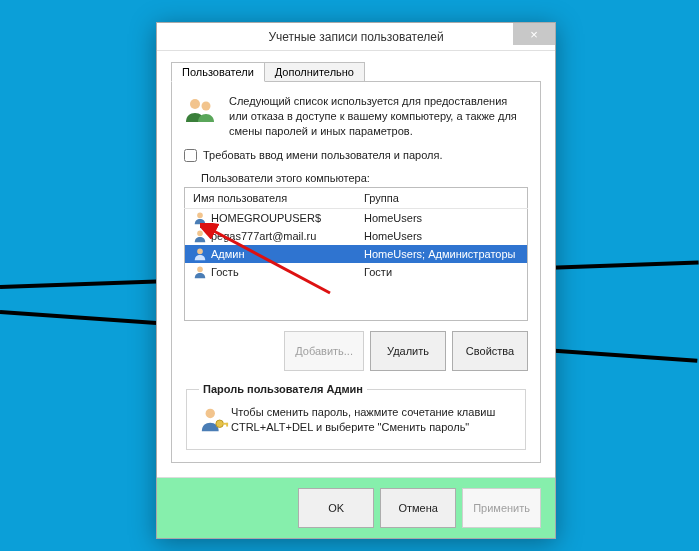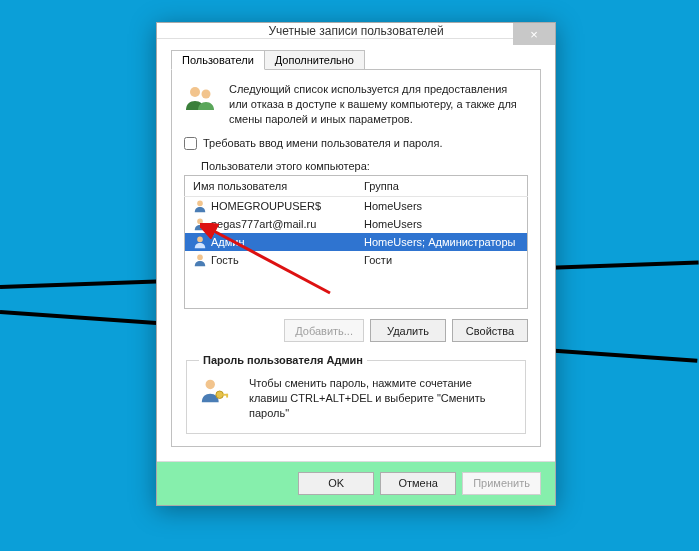--- a/index.html
+++ b/index.html
@@ -23,21 +23,21 @@
   .dialog {
     position: absolute;
     left: 156px;
     top: 22px;
     width: 400px;
     background: #fff;
     border: 1px solid #a9a9a9;
     box-shadow: 0 4px 24px rgba(0,0,0,0.35);
   }
   .titlebar {
-    height: 16px;
+    height: 28px;
     background: #fff;
     display: flex;
     align-items: center;
     justify-content: center;
     position: relative;
     border-bottom: 1px solid #e0e0e0;
   }
   .titlebar .title {
     color: #333;
     font-size: 12px;
@@ -128,21 +128,21 @@
   .usericon { width: 14px; height: 14px; flex: 0 0 14px;}
   .spacer-row td { height: 40px; }
   .btnrow {
     display: flex;
     justify-content: flex-end;
     gap: 6px;
     margin-top: 10px;
   }
   button.win {
     min-width: 76px;
-    height: 23px;
+    height: 40px;
     padding: 0 10px;
     background: #f0f0f0;
     border: 1px solid #adadad;
     color: #222;
     font-family: inherit;
     font-size: 11px;
     cursor: pointer;
   }
   button.win:disabled {
     color: #a0a0a0;
@@ -156,21 +156,21 @@
     padding: 10px 12px 12px 12px;
   }
   fieldset.pw legend {
     padding: 0 4px;
     color: #222;
     font-size: 11px;
     font-weight: bold;
   }
   .pwrow {
     display: flex;
-    gap: 20px;
+    gap: 2px;
     align-items: flex-start;
   }
   .pwrow .icon svg { width: 30px; height: 30px;}
   .pwtxt { color: #222; line-height: 1.35; }
   .footer {
     background: #86efac;
     border-top: 1px solid #dcdcdc;
     padding: 10px 14px;
     display: flex;
     justify-content: flex-end;

